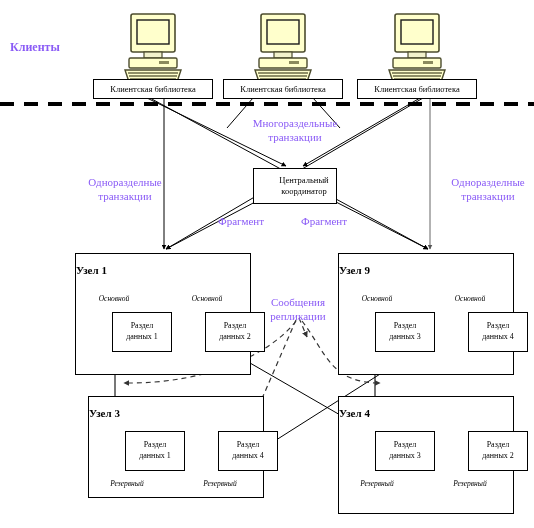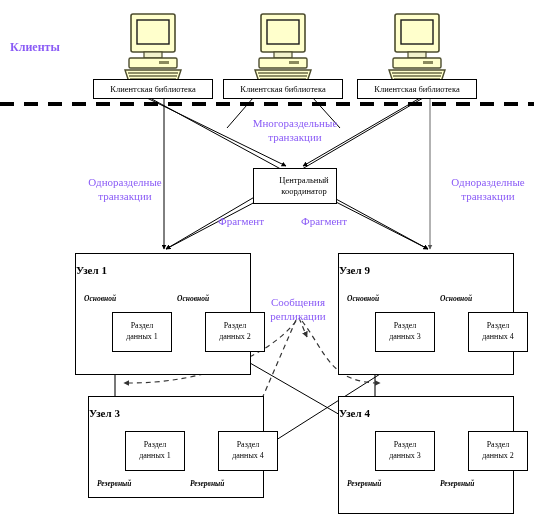--- a/index.html
+++ b/index.html
@@ -83,22 +83,22 @@
     left: 0;
     width: 100%;
     text-align: left;
     font-size: 11px;
     font-weight: bold;
   }
   .role-lbl {
     position: absolute;
     font-size: 7.5px;
     font-style: italic;
-    font-weight: bold;
-    text-align: left;
+    font-weight: normal;
+    text-align: center;
     width: 60px;
   }
   .part-box {
     position: absolute;
     width: 60px;
     height: 40px;
     border: 1px solid #000000;
     background: #ffffff;
     font-size: 8px;
     display: flex;

